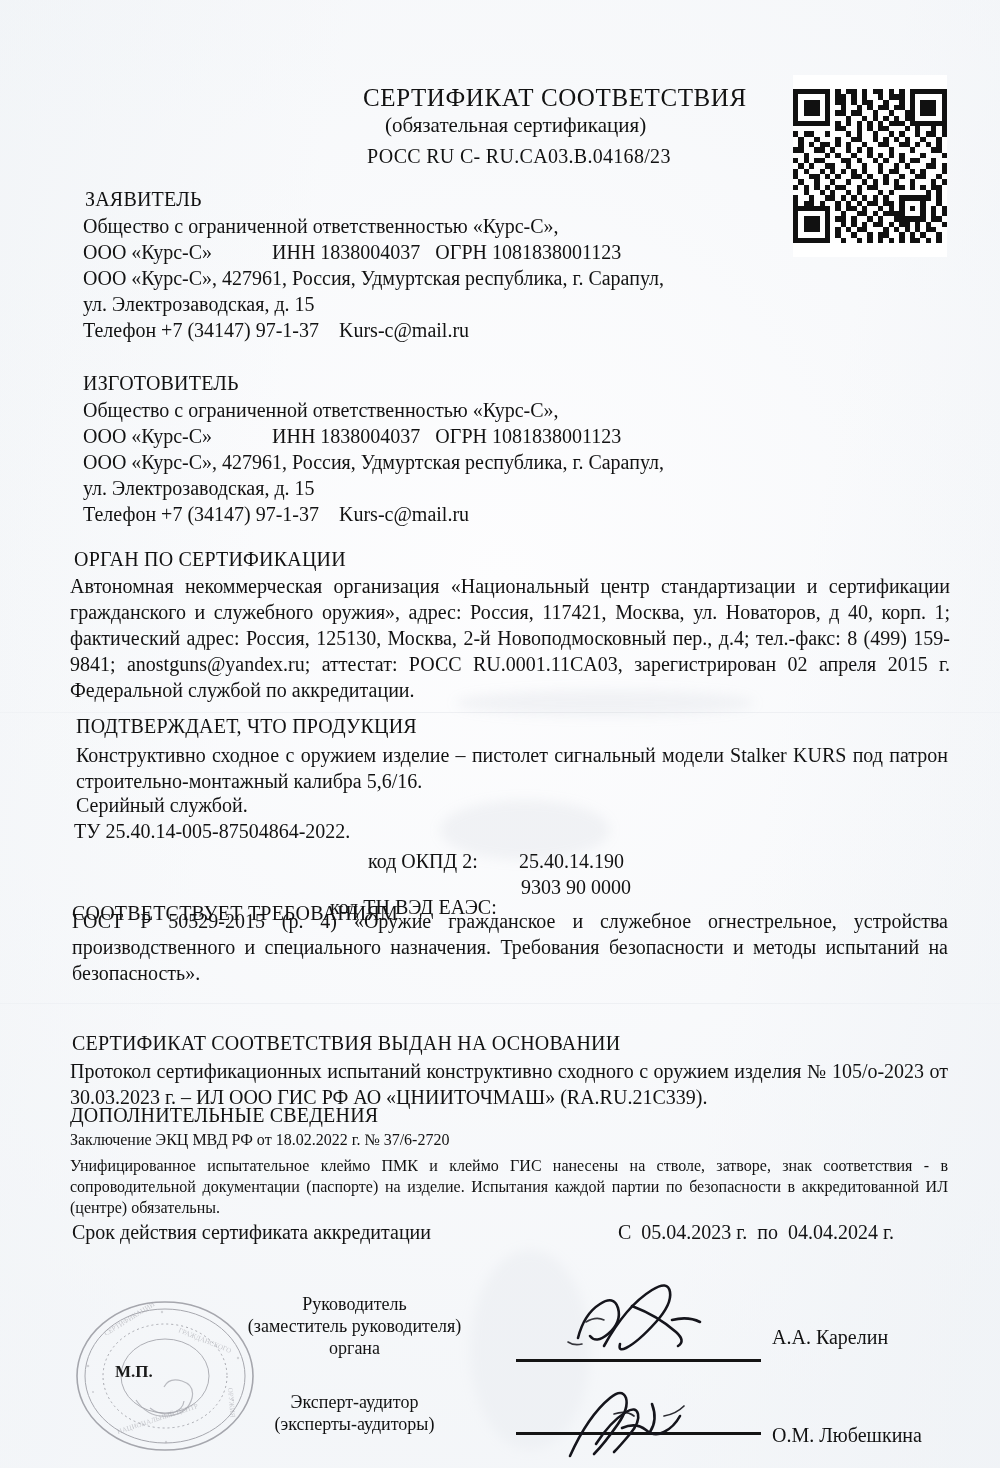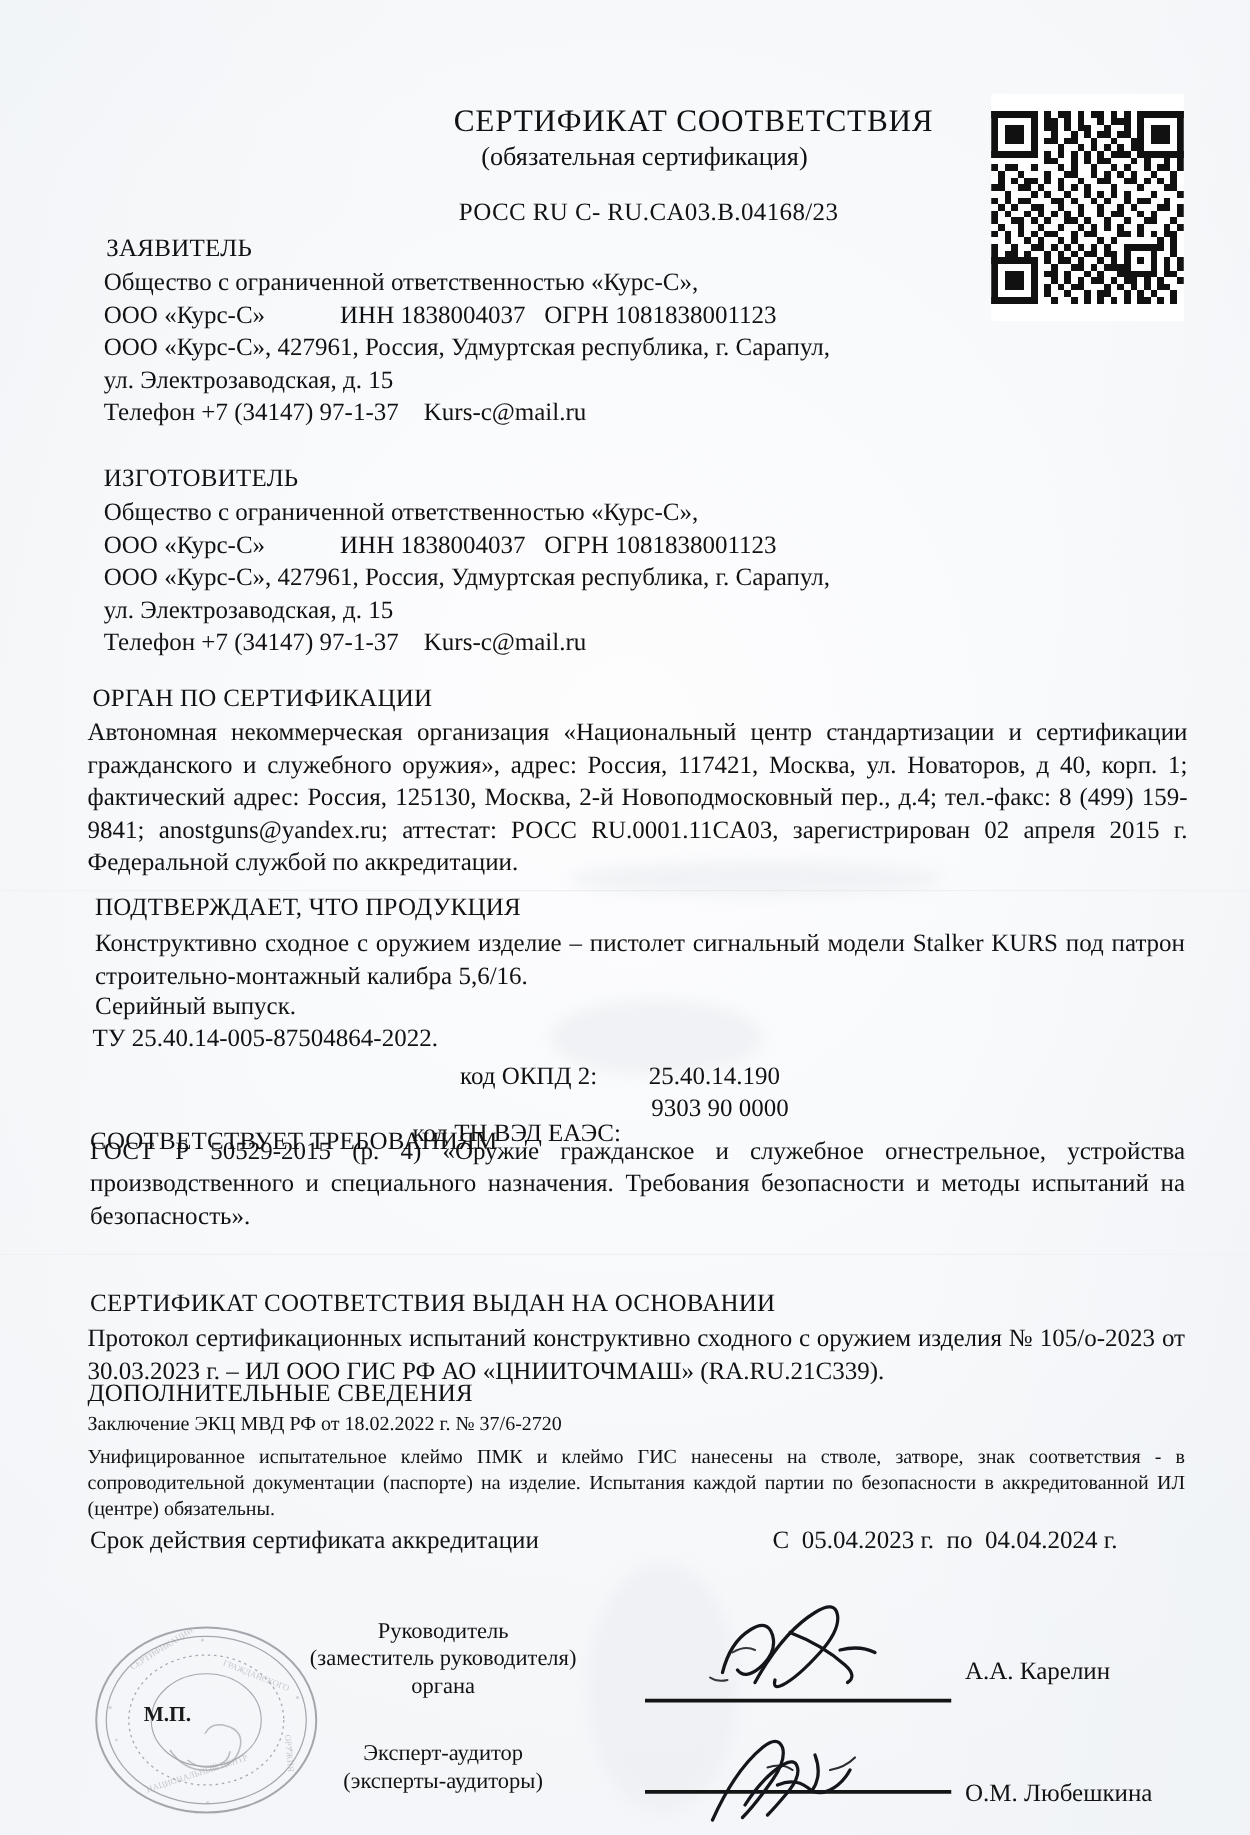--- a/index.html
+++ b/index.html
@@ -144,21 +144,21 @@
   <div class="scanline" style="top:712px;"></div>
   <div class="scanline" style="top:1003px;"></div>
   <div class="smudge" style="left:455px; top:690px; width:300px; height:26px;"></div>
   <div class="smudge" style="left:440px; top:800px; width:170px; height:60px;"></div>
   <div class="smudge" style="left:470px; top:1250px; width:120px; height:200px;"></div>
 
   <div class="t title" style="left:363px; top:84px;">СЕРТИФИКАТ СООТВЕТСТВИЯ</div>
 
   <div class="t subtitle" style="left:385px; top:114px;">(обязательная сертификация)</div>
 
-  <div class="t regnum" style="left:367px; top:159px;">РОСС RU C- RU.CA03.B.04168/23</div>
+  <div class="t regnum" style="left:367px; top:145px;">РОСС RU C- RU.CA03.B.04168/23</div>
 
   <div class="qr-wrap" style="left:793px; top:75px; width:154px; height:182px;">
     <svg width="154" height="182" viewBox="0 0 29 29" shape-rendering="crispEdges" aria-hidden="true">
       <rect width="29" height="29" fill="#ffffff"></rect>
       <g fill="#111111">
 
         <rect x="0" y="0" width="7" height="1"></rect>
           <rect x="0" y="6" width="7" height="1"></rect>
         <rect x="0" y="0" width="1" height="7"></rect>
           <rect x="6" y="0" width="1" height="7"></rect>
@@ -407,21 +407,21 @@
   <div class="t body-line" style="left:83px; top:425px;">ООО «Курс-С»            ИНН 1838004037   ОГРН 1081838001123</div>
   <div class="t body-line" style="left:83px; top:451px;">ООО «Курс-С», 427961, Россия, Удмуртская республика, г. Сарапул,</div>
   <div class="t body-line" style="left:83px; top:477px;">ул. Электрозаводская, д. 15</div>
   <div class="t body-line" style="left:83px; top:503px;">Телефон +7 (34147) 97-1-37    Kurs-c@mail.ru</div>
 
   <div class="t section-head" style="left:74px; top:548px;">ОРГАН ПО СЕРТИФИКАЦИИ</div>
   <div class="justified" style="left:70px; top:573px; width:880px;">Автономная некоммерческая организация «Национальный центр стандартизации и сертификации гражданского и служебного оружия», адрес: Россия, 117421, Москва, ул. Новаторов, д 40, корп. 1; фактический адрес: Россия, 125130, Москва, 2-й Новоподмосковный пер., д.4; тел.-факс: 8 (499) 159-9841; anostguns@yandex.ru; аттестат: РОСС RU.0001.11CA03, зарегистрирован 02 апреля 2015 г. Федеральной службой по аккредитации.</div>
 
   <div class="t section-head" style="left:76px; top:715px;">ПОДТВЕРЖДАЕТ, ЧТО ПРОДУКЦИЯ</div>
   <div class="justified" style="left:76px; top:742px; width:872px;">Конструктивно сходное с оружием изделие – пистолет сигнальный модели Stalker KURS под патрон строительно-монтажный калибра 5,6/16.</div>
-  <div class="t body-line" style="left:76px; top:794px;">Серийный выпуск.</div>
+  <div class="t body-line" style="left:76px; top:794px;">Серийный службой.</div>
   <div class="t body-line" style="left:74px; top:820px;">ТУ 25.40.14-005-87504864-2022.</div>
 
   <div class="t body-line" style="left:368px; top:850px;">код ОКПД 2:</div>
   <div class="t body-line" style="left:519px; top:850px;">25.40.14.190</div>
   <div class="t body-line" style="left:330px; top:876px;margin-top:20px;">код ТН ВЭД ЕАЭС:</div>
   <div class="t body-line" style="left:521px; top:876px;">9303 90 0000</div>
 
   <div class="t section-head" style="left:72px; top:902px;">СООТВЕТСТВУЕТ ТРЕБОВАНИЯМ</div>
   <div class="justified" style="left:72px; top:908px; width:876px;">ГОСТ Р 50529-2015 (р. 4) «Оружие гражданское и служебное огнестрельное, устройства производственного и специального назначения. Требования безопасности и методы испытаний на безопасность».</div>
 

